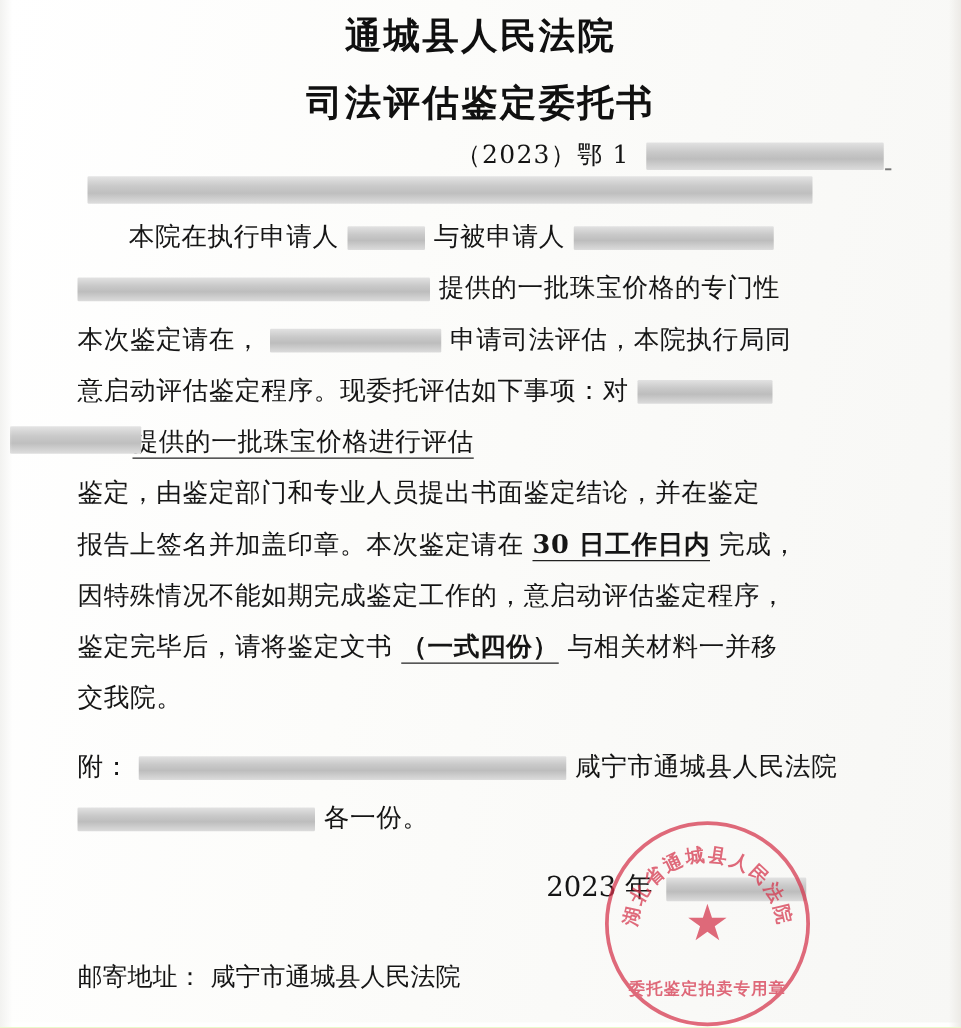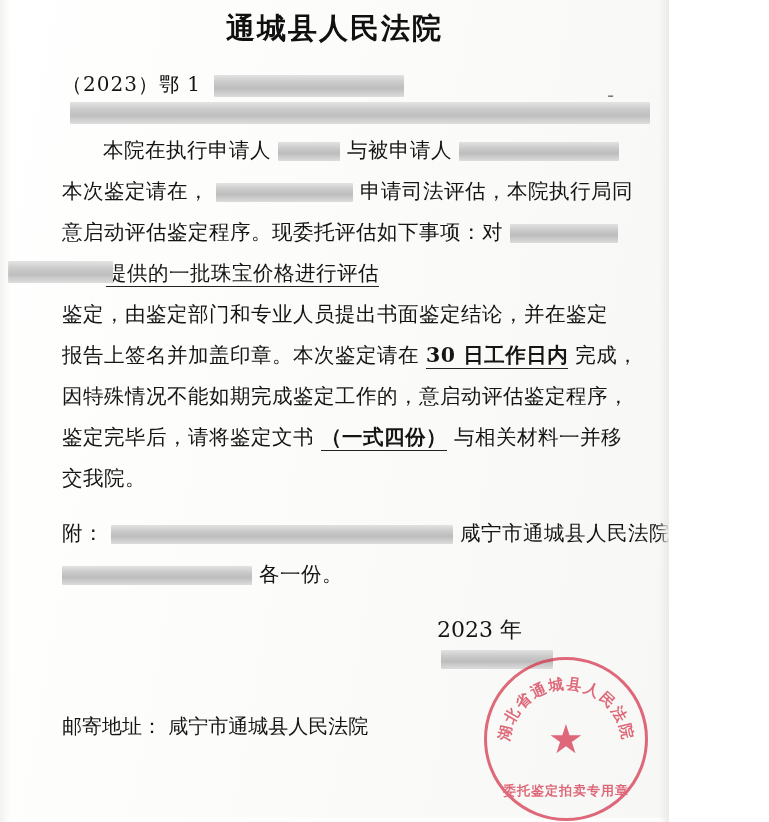--- a/index.html
+++ b/index.html
@@ -9,21 +9,21 @@
   }
   body {
     width: 769px;
     height: 822px;
     overflow: hidden;
     font-family: "DejaVu Sans", "Liberation Sans", sans-serif;
     color: #1a1a1a;
   }
   #page {
     position: relative;
-    width: 669px;
+    width: 769px;
     height: 822px;
     background: #bef264;
     overflow: hidden;
   }
   
   #page::before {
     content: "";
     position: absolute;
     inset: 0;
     background: linear-gradient(100deg, #ffffff 0%, #fcfcfa 40%, #f7f7f5 100%);
@@ -49,24 +49,24 @@
     font-family: "DejaVu Serif", "Liberation Serif", serif;
     font-weight: bold;
     font-size: 29px;
     letter-spacing: 2px;
     margin-top: 14px;
     line-height: 40px;
     color: #101010;
   }
   .docnum {
     position: relative;
-    text-align: left;
+    text-align: right;
     font-family: "DejaVu Serif", "Liberation Serif", serif;
     font-size: 20px;
-    margin-top: 23px;
+    margin-top: 8px;
     letter-spacing: 1px;
     color: #141414;
   }
   .body {
     font-family: "DejaVu Serif", "Liberation Serif", serif;
     font-size: 20.5px;
     line-height: 41px;
     letter-spacing: 0.5px;
     color: #151515;
     margin-top: 6px;
@@ -177,40 +177,45 @@
 </head>
 <body>
 
 <div id="page">
   <div class="edge-l"></div>
   <div class="edge-r"></div>
 
   <div class="doc">
 
     <div class="title1">通城县人民法院</div>
+    <div class="title2">司法评估鉴定委托书</div>
 
     <div class="docnum">
       <span>（2023）鄂 1</span>
       <span class="redact tall" style="width:190px;margin-left:6px;"></span>
       <span style="position:absolute;right:-8px;top:12px;color:#777;">-</span>
     </div>
 
     <div style="position:relative;height:26px;">
       <span class="redact-abs soft" style="left:8px;top:4px;width:580px;height:22px;"></span>
     </div>
 
     <div class="body">
 
       <div class="line indent">
         <span>本院在执行申请人</span>
         <span class="redact" style="width:62px;"></span>
         <span>与被申请人</span>
         <span class="redact" style="width:160px;"></span>
       </div>
 
+      <div class="line">
+        <span class="redact" style="width:282px;"></span>
+        <span>提供的一批珠宝价格的专门性</span>
+      </div>
 
       <div class="line">
         <span>本次鉴定请在，</span>
         <span class="redact" style="width:137px;"></span>
         <span>申请司法评估，本院执行局同</span>
       </div>
 
       <div class="line">
         <span>意启动评估鉴定程序。现委托评估如下事项：对</span>
         <span class="redact" style="width:108px;"></span>

